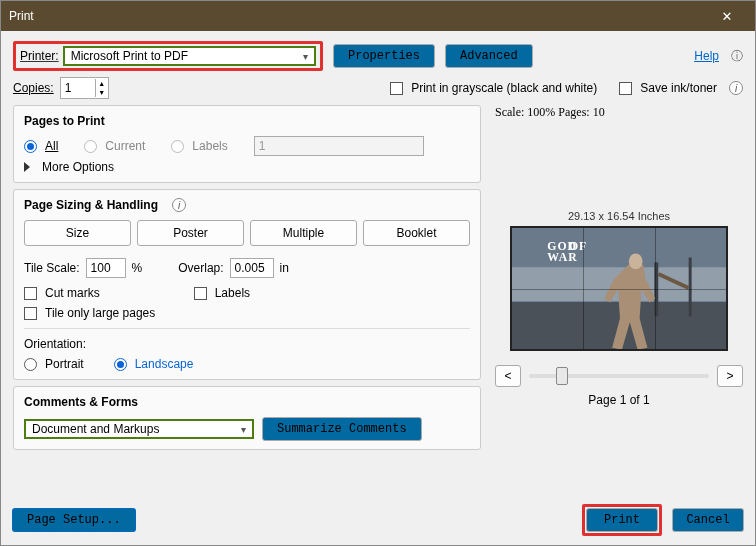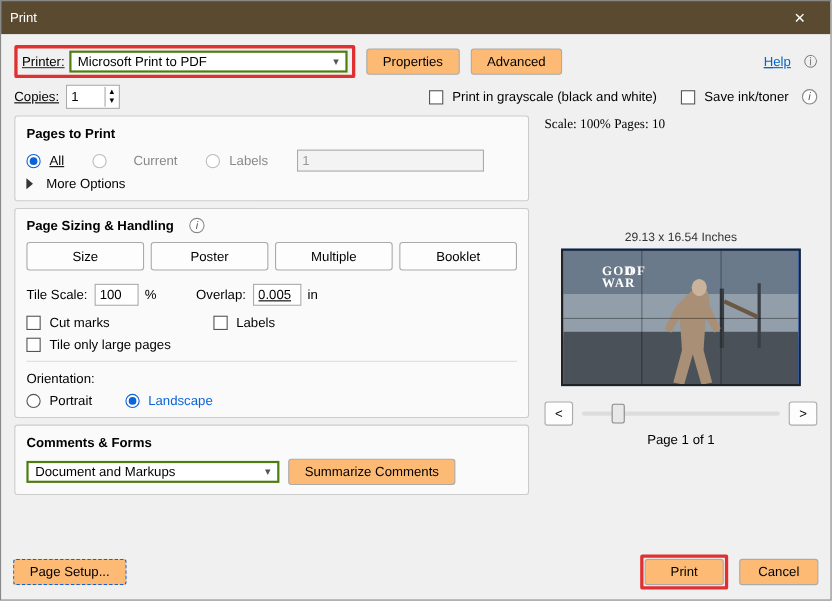--- a/index.html
+++ b/index.html
@@ -5,21 +5,21 @@
 * { box-sizing: border-box; font-family: "Segoe UI", Tahoma, sans-serif; font-size: 12px; }
 body { margin: 0; width: 756px; height: 546px; background: #f0f0f0; border: 1px solid #888; }
 .titlebar { height: 30px; background: #5a4a30; color: #fff; display: flex; align-items: center; padding: 0 8px; }
 .titlebar-title { flex: 1; font-size: 12px; }
 .titlebar-close { width: 40px; text-align: center; cursor: pointer; font-size: 13px; }
 .content { padding: 10px 12px; display: flex; flex-direction: column; gap: 6px; }
 .row { display: flex; align-items: center; gap: 8px; }
 .printer-highlight { border: 3px solid #e03030; border-radius: 2px; padding: 2px 4px; display: flex; align-items: center; gap: 4px; }
 .printer-select { flex: 1; height: 20px; border: 2px solid #4d7c0f; background: #fff; display: flex; align-items: center; padding: 0 6px; justify-content: space-between; }
 .chevron { font-size: 10px; color: #555; }
-.btn { border: 1px solid #aaa; background: #fdba74; border-radius: 3px; height: 24px; padding: 0 14px; display: inline-flex; align-items: center; justify-content: center; cursor: pointer; }
+.btn { border: 1px solid #aaa; background: #0369a1; border-radius: 3px; height: 24px; padding: 0 14px; display: inline-flex; align-items: center; justify-content: center; cursor: pointer; font-family: Liberation Mono, monospace; }
 .help-link { color: #0066cc; text-decoration: underline; margin-left: auto; }
 .help-icon { color: #666; margin-left: 2px; }
 .spinner { display: inline-flex; border: 1px solid #aaa; background: #fff; height: 22px; align-items: center; }
 .spinner input { border: none; width: 34px; text-align: left; padding: 0 4px; height: 18px; outline: none; }
 .spinner-btns { display: flex; flex-direction: column; border-left: 1px solid #aaa; }
 .spinner-btns span { font-size: 7px; height: 9px; width: 12px; text-align: center; line-height: 9px; cursor: pointer; }
 .checkbox { width: 13px; height: 13px; border: 1px solid #555; background: #fff; display: inline-block; vertical-align: middle; margin-right: 4px; }
 .info-icon { display:inline-block; width:14px; height:14px; border:1px solid #888; border-radius:50%; text-align:center; line-height:13px; font-size:10px; font-style:italic; color:#555; background:#fff; margin-left:6px;}
 .main-cols { display: flex; gap: 4px; }
 .left-col { width: 468px; }
@@ -108,21 +108,21 @@
   <div class="main-cols">
     <div class="left-col">
 
       <div class="panel">
         <div class="panel-title">Pages to Print</div>
         <div class="row" style="gap:26px;">
           <label class="row" style="gap:4px;">
             <span class="radio checked"></span>
             <span style="text-decoration:underline; text-underline-offset:1px;">All</span>
           </label>
-          <label class="row disabled-text" style="gap:20px;">
+          <label class="row disabled-text" style="gap:4px;">
             <span class="radio" style="border-color:#bbb;"></span>
             <span>Current</span>
           </label>
           <label class="row disabled-text" style="gap:4px;">
             <span class="radio" style="border-color:#bbb;"></span>
             <span>Labels</span>
           </label>
           <input class="text-input disabled" style="width: 170px;" value="1">
         </div>
         <div class="row" style="margin-top:4px;">
@@ -141,21 +141,21 @@
           <div class="seg-btn">Poster</div>
           <div class="seg-btn">Multiple</div>
           <div class="seg-btn">Booklet</div>
         </div>
         <div class="row" style="gap:6px; margin-top:12px;">
           <span>Tile Scale:</span>
           <input class="text-input" style="width: 40px;" value="100">
           <span>%</span>
           <span style="width:24px;"></span>
           <span>Overlap:</span>
-          <input class="text-input" style="width: 44px; text-decoration: underline;" value="0.005">
+          <input class="text-input" style="width: 44px;" value="0.005">
           <span>in</span>
         </div>
         <div class="row" style="gap:40px; margin-top:8px;">
           <label class="row" style="gap:4px;">
             <span class="checkbox"></span>
             <span>Cut marks</span>
           </label>
           <label class="row" style="gap:4px; margin-left:54px;">
             <span class="checkbox"></span>
             <span>Labels</span>

